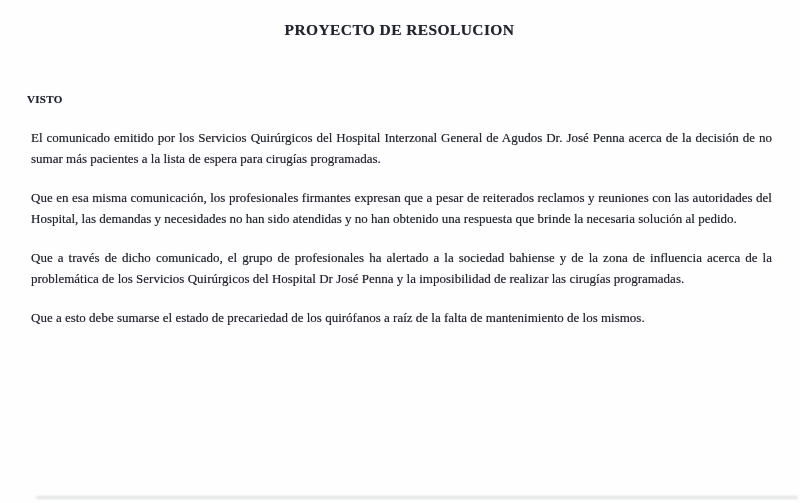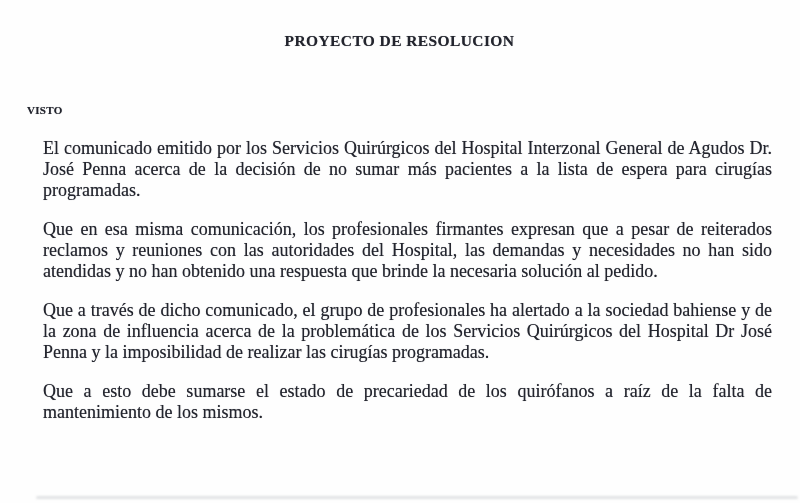--- a/index.html
+++ b/index.html
@@ -5,21 +5,21 @@
   html, body {
     margin: 0;
     padding: 0;
     background: #ffffff;
   }
   .page {
     position: relative;
     width: 800px;
     height: 503px;
     box-sizing: border-box;
-    padding: 32px 28px 0 27px;
+    padding: 21px 28px 0 27px;
     background: #fefefe;
     overflow: hidden;
     font-family: "Liberation Serif", "DejaVu Serif", serif;
     color: #23252e;
   }
   .content {
     
     filter: blur(0.22px);
   }
   .content * {
@@ -37,22 +37,22 @@
     margin: 52px 0 0 0;
     font-size: 11px;
     line-height: 17px;
     font-weight: 700;
     letter-spacing: 0.3px;
   }
   .heading.considerando {
     margin-top: 28px;
   }
   .para {
-    margin: 18px 0 0 16px;
-    font-size: 18px;
+    margin: 18px 0 0 4px;
+    font-size: 13px;
     line-height: 21px;
     text-align: justify;
   }
   .para.first {
     margin-top: 19px;
   }
   .scan-artifact {
     position: absolute;
     left: 36px;
     right: 2px;

